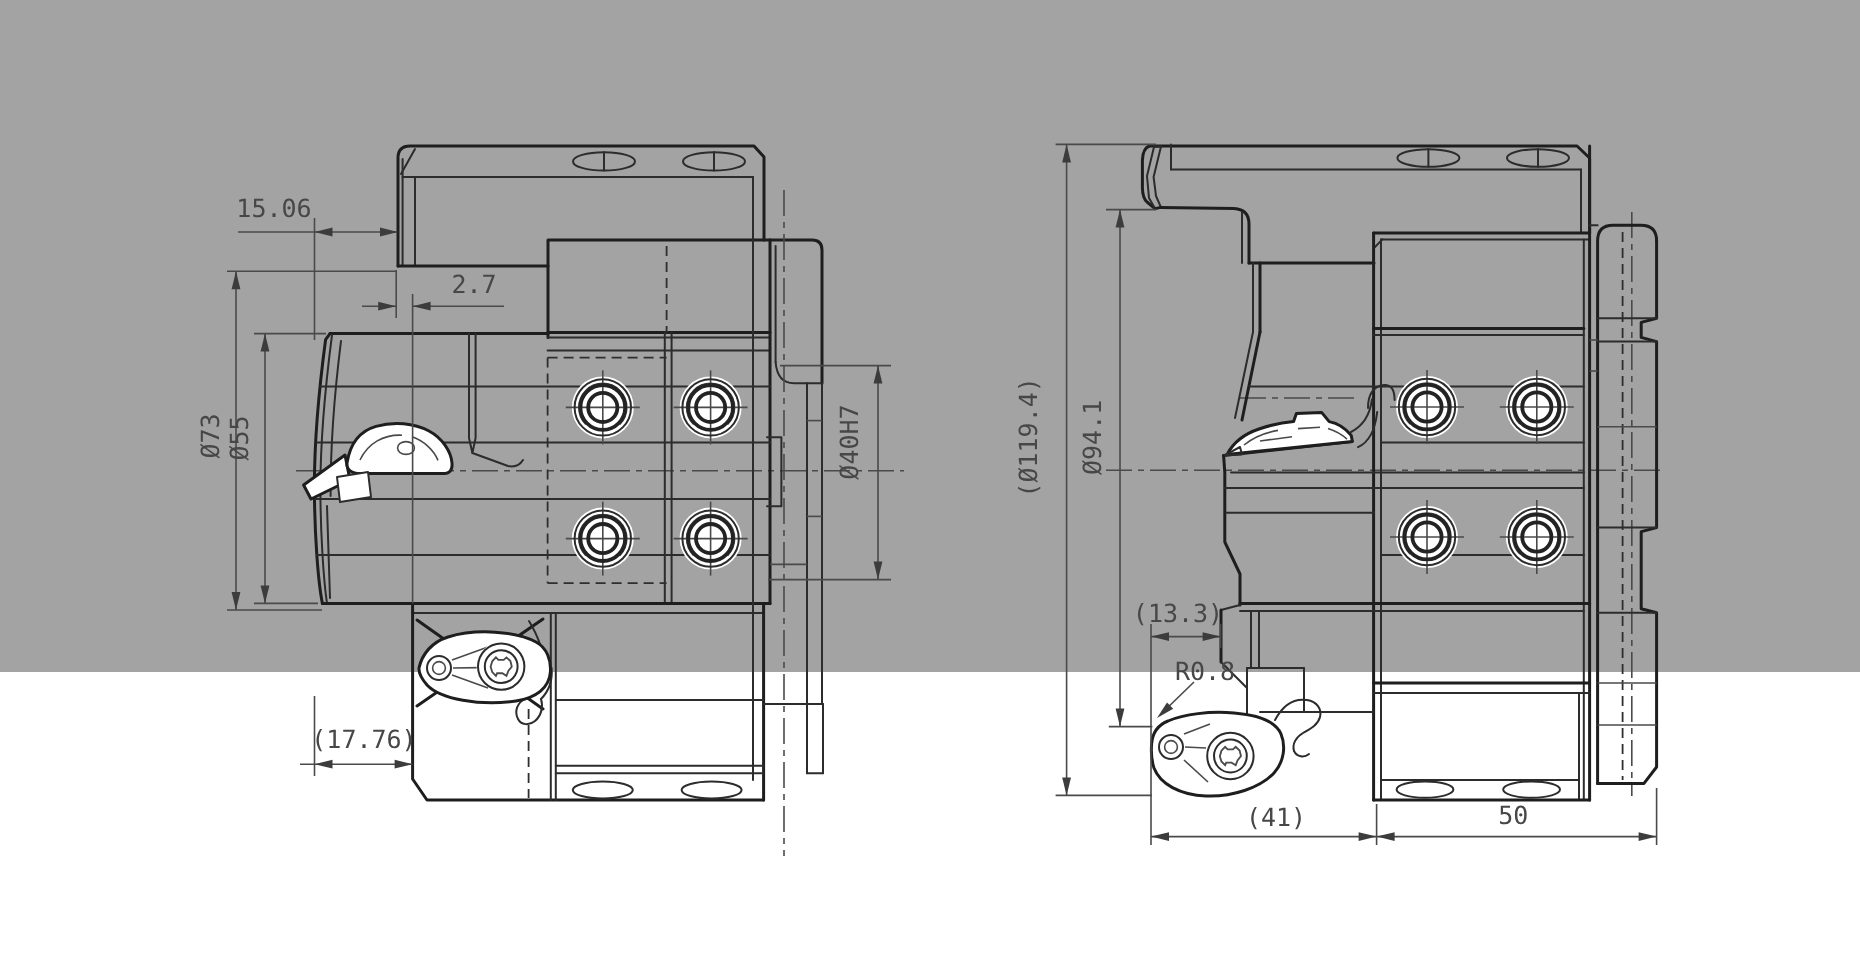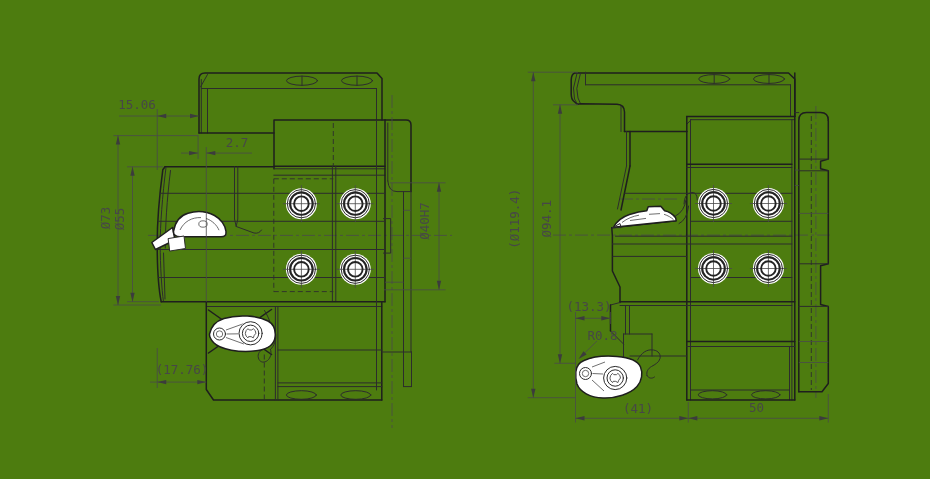--- a/index.html
+++ b/index.html
@@ -1,17 +1,17 @@
 <!DOCTYPE html>
 <html><head>
 <meta charset="utf-8">
 <style>
   html,body{margin:0;padding:0;background:#ffffff;}
   body{width:930px;height:479px;overflow:hidden;font-family:"DejaVu Sans Mono","Liberation Mono",monospace;}
-  #stage{position:relative;width:930px;height:479px;background:#4d7c0f;}
+  #stage{position:relative;width:930px;height:336px;background:#a3a3a3;}
   svg{position:absolute;left:0;top:0;}
   
   .ol{stroke:#1e1e1e;stroke-width:1.5;fill:none;stroke-linecap:round;stroke-linejoin:round;}
   .ml{stroke:#2c2c2c;stroke-width:1.0;fill:none;stroke-linecap:round;stroke-linejoin:round;}
   .tl{stroke:#4a4a4a;stroke-width:0.8;fill:none;stroke-linecap:butt;}
   .dash{stroke:#2e2e2e;stroke-width:0.9;fill:none;stroke-dasharray:5 3;}
   .cl{stroke:#4a4a4a;stroke-width:0.8;fill:none;stroke-dasharray:13 3 3 3;}
   .wf{fill:#ffffff;}
   .ar{fill:#3c3c3c;stroke:none;}
   text.dim{font-family:"DejaVu Sans Mono","Liberation Mono",monospace;font-size:12.5px;fill:#474747;}

